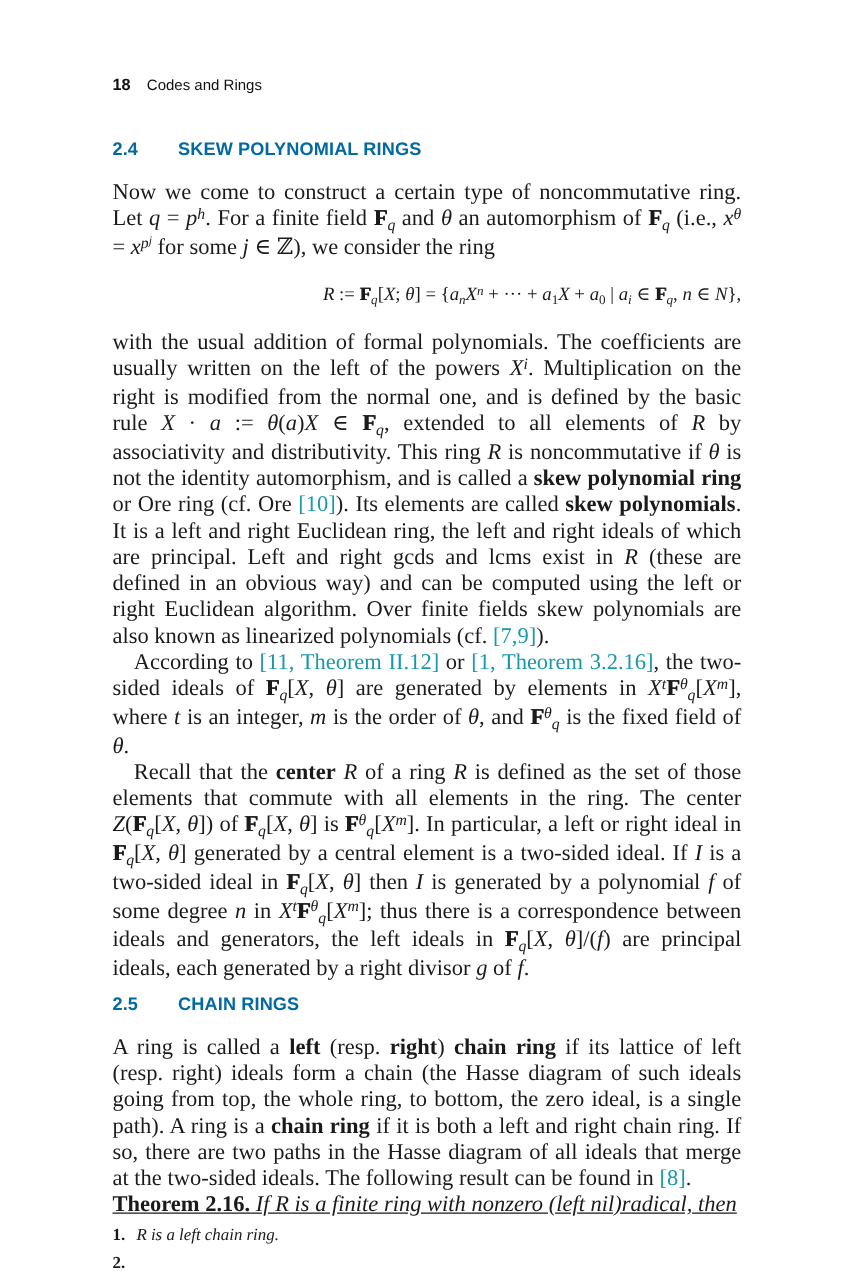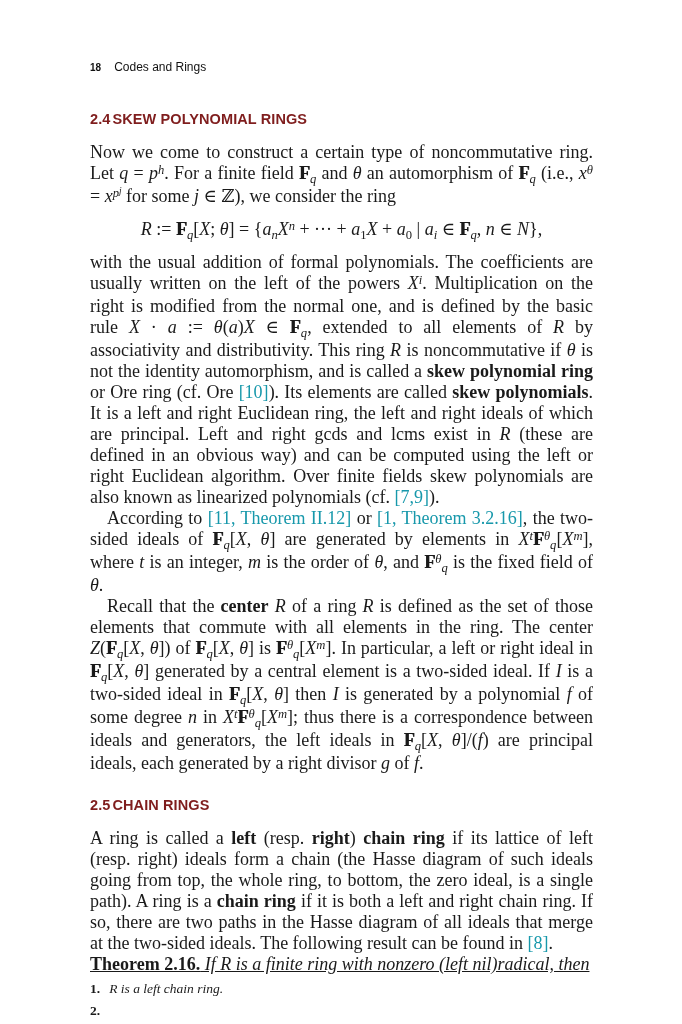--- a/index.html
+++ b/index.html
@@ -7,31 +7,31 @@
   html, body { margin: 0; padding: 0; background: #ffffff; }
   .page {
     position: relative; width: 682px; height: 1024px; background: #ffffff;
     font-family: "Liberation Serif", "DejaVu Serif", serif; color: #1a1a1a; overflow: hidden;
   }
   .content { position: absolute; left: 90px; top: 60px; width: 503px; }
   .running-head {
     display: flex; align-items: baseline; gap: 13px;
     font-family: "Liberation Sans", "DejaVu Sans", sans-serif; font-size: 12px; color: #111;
   }
-  .running-head .num { font-weight: 700; font-size: 10px; }
+  .running-head .num { font-weight: 700; font-size: 13px; }
   .sec-heading {
-    display: flex; gap: 2px; margin: 0;
+    display: flex; gap: 32px; margin: 0;
     font-family: "Liberation Sans", "DejaVu Sans", sans-serif;
-    font-size: 14.5px; font-weight: 700; color: #7f1d1d; letter-spacing: 0.1px;
+    font-size: 14.5px; font-weight: 700; color: #0369a1; letter-spacing: 0.1px;
   }
   .sec-24 { margin-top: 37px; margin-bottom: 15px; }
-  .sec-25 { margin-top: 23px; margin-bottom: 15px; }
+  .sec-25 { margin-top: 11px; margin-bottom: 15px; }
   p.body { margin: 0; font-size: 18px; line-height: 21px; text-align: justify; }
   p.indent { text-indent: 17px; }
-  .display { margin: 10px 0 11px; text-align: center; font-size: 18px; line-height: 19px; }
+  .display { margin: 10px 0 11px; text-align: right; font-size: 15px; line-height: 29px; }
   
   .r-i { font-style: italic; }
   .r-b { font-weight: 700; margin-top: 43px; }
   .r-link { color: var(--link); font-family: Liberation Serif, serif; }
   .r-sub { font-size: 70%; font-style: italic; position: relative; top: 0.32em; }
   .r-sup { font-size: 70%; font-style: italic; position: relative; top: -0.42em; }
   .r-supsup { font-size: 52%; font-style: italic; position: relative; top: -0.85em; }
   .r-r { font-style: normal; }
   .r-bb { font-weight: 700; text-shadow: 0.5px 0 0 currentColor; font-style: normal; }
   .theorem { margin-top: 14px; text-decoration: underline; }

